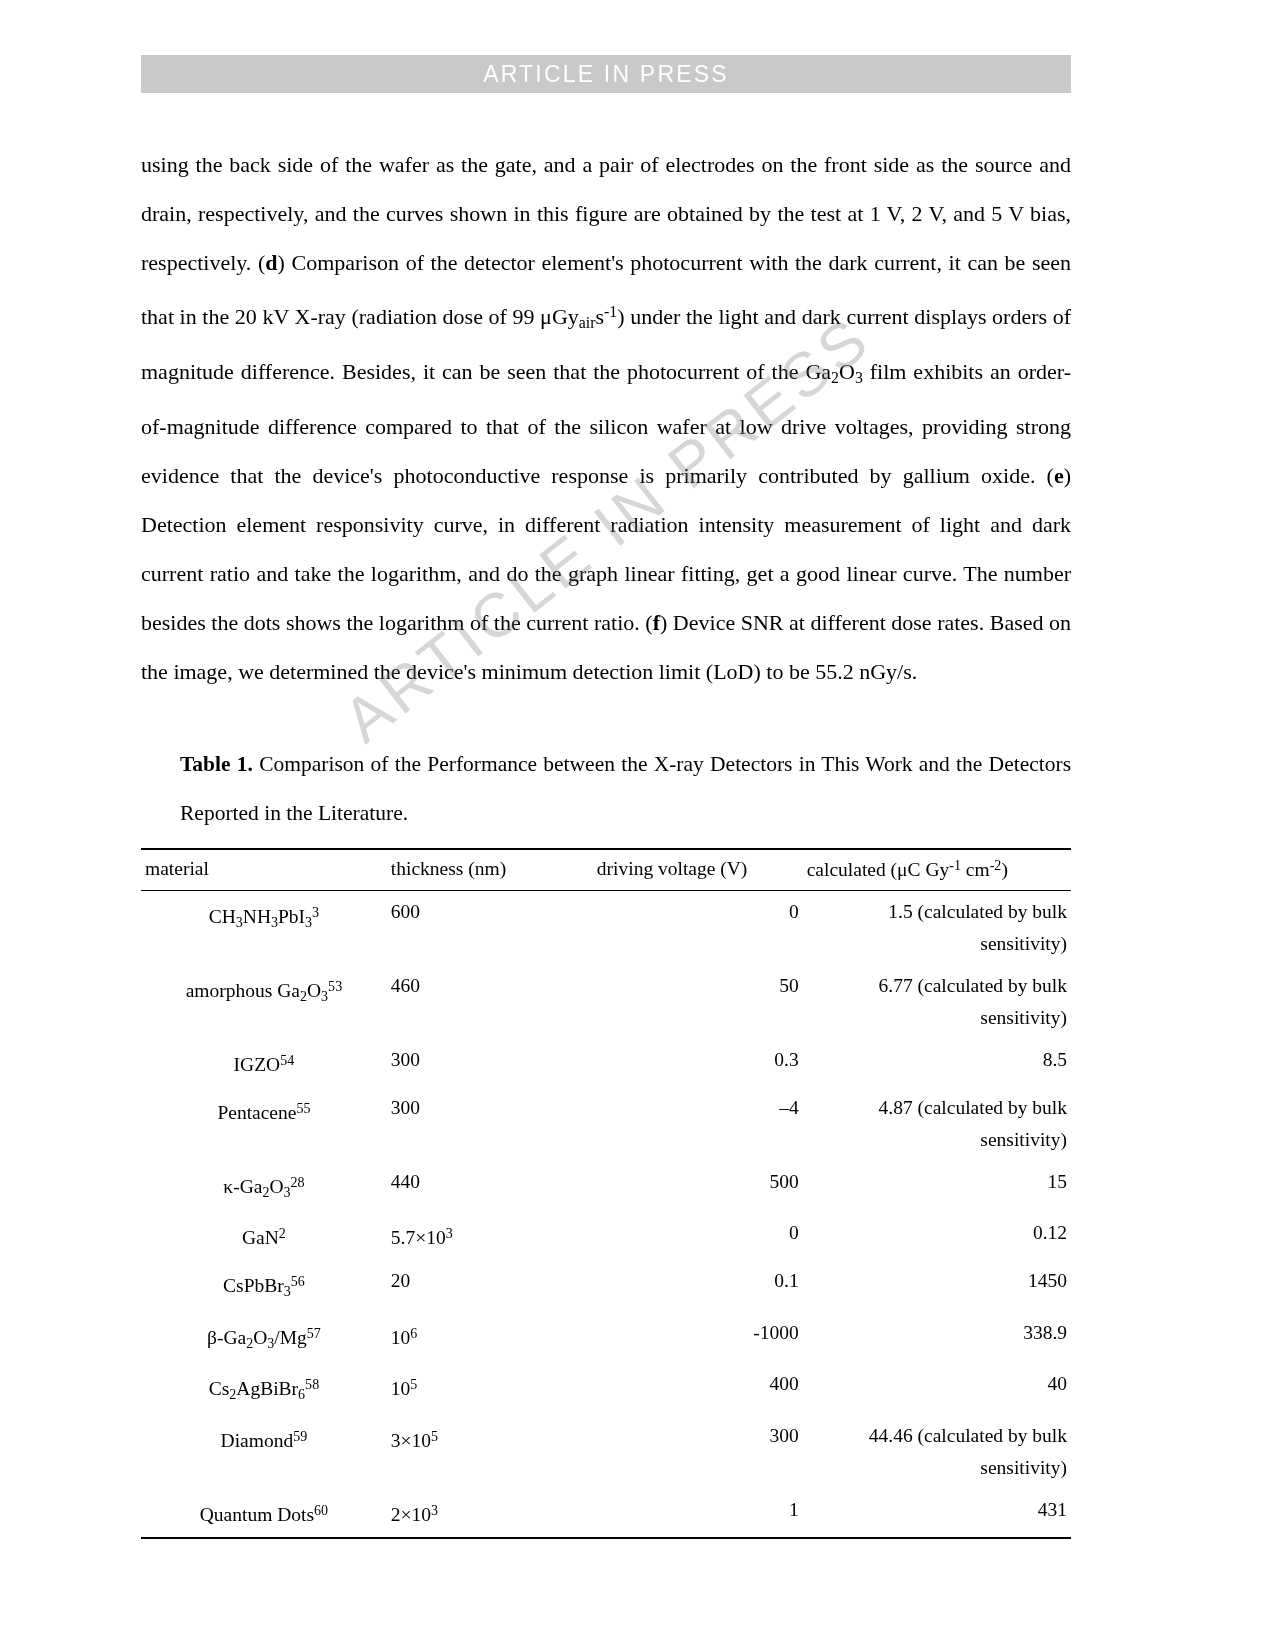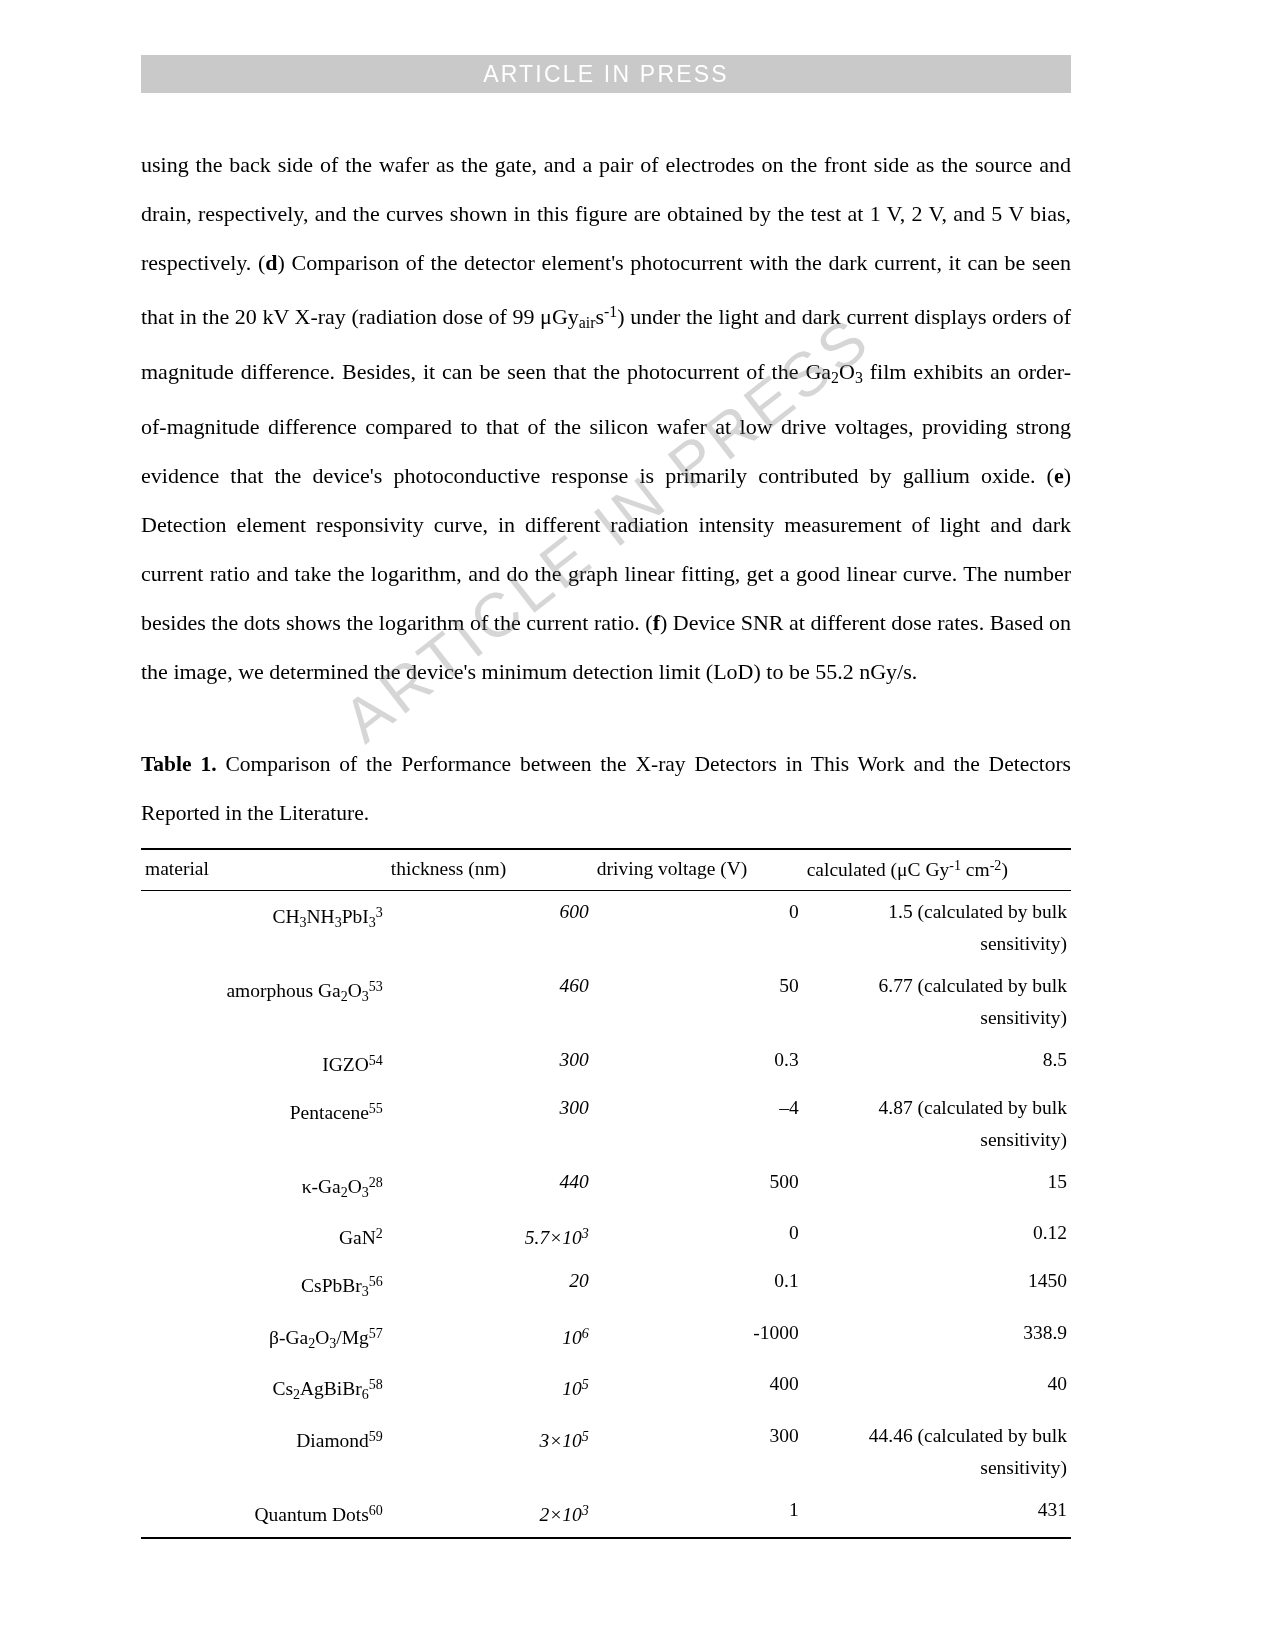--- a/index.html
+++ b/index.html
@@ -52,20 +52,21 @@
   }
   .para sub { font-size: 0.72em; vertical-align: -0.25em; }
   .para sup { font-size: 0.72em; vertical-align: 0.45em; }
   .bold { font-weight: bold; }
 
   .table-caption {
     margin-top: 44px;
     font-size: 21.5px;
     line-height: 49px;
     text-align: justify;
+    margin-left: 39px;
   }
 
   
   table.perf {
     margin-top: 10px;
     border-collapse: collapse;
     width: 930px;
     font-size: 19.5px;
   }
   table.perf thead th {
@@ -76,22 +77,22 @@
     border-bottom: 1.2px solid #000;
   }
   table.perf tbody tr:last-child td {
     border-bottom: 2.4px solid #000;
   }
   table.perf td {
     padding: 5px 4px;
     vertical-align: top;
     line-height: 32px;
   }
-  td.c-material { width: 245px; text-align: right; padding-left: 22px; }
-  td.c-thick    { width: 205px; text-align: right; font-style: italic; }
+  td.c-material { width: 245px; text-align: center; padding-left: 22px; }
+  td.c-thick    { width: 205px; text-align: left; }
   td.c-volt     { width: 210px; text-align: right; padding-right: 44px; }
   td.c-sens     { width: 270px; text-align: right; padding-right: 6px; }
   th.h-material { width: 245px; }
   th.h-thick    { width: 205px; }
   th.h-volt     { width: 210px; }
   th.h-sens     { width: 270px; }
 
   table.perf sub { font-size: 0.72em; vertical-align: -0.25em; }
   table.perf sup { font-size: 0.72em; vertical-align: 0.45em; }
 

